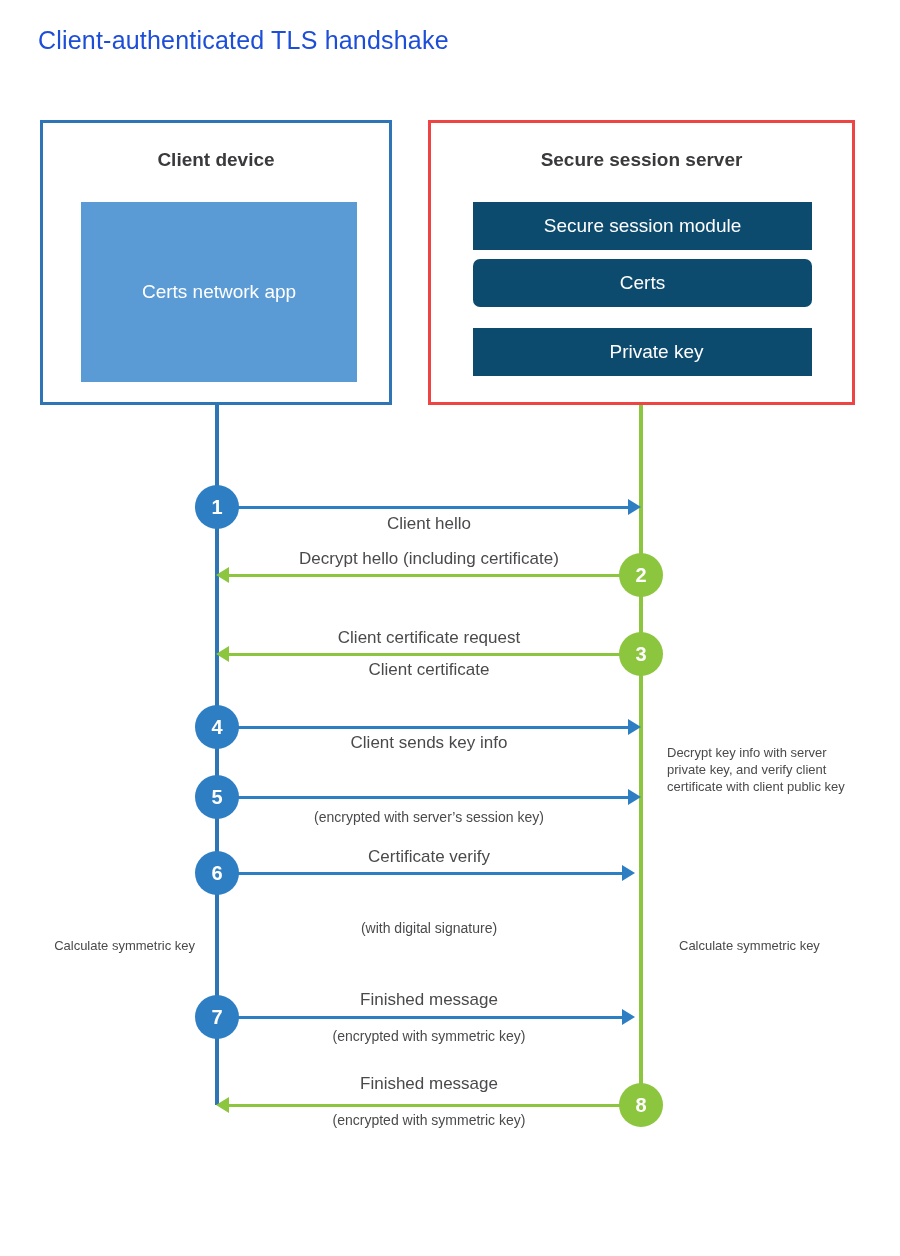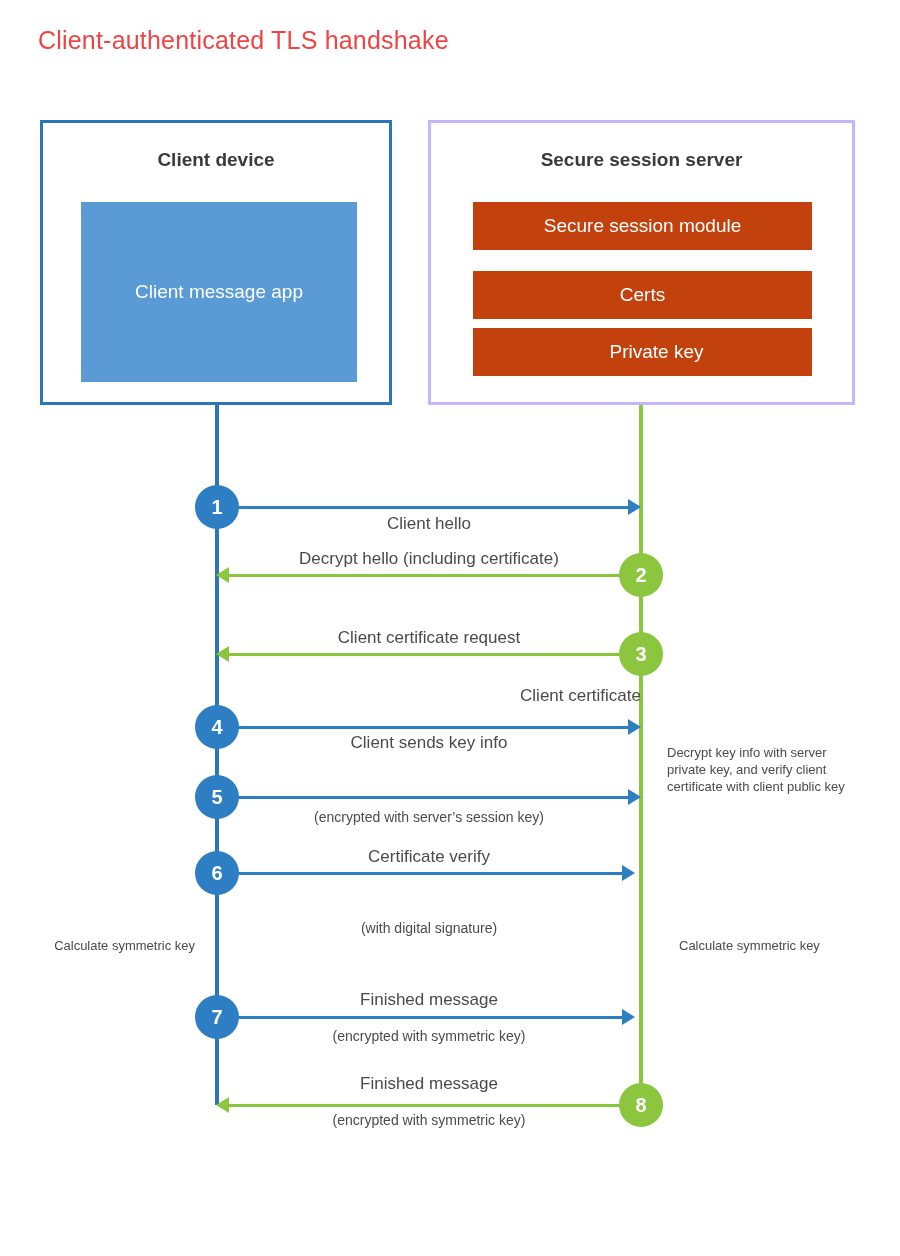--- a/index.html
+++ b/index.html
@@ -22,21 +22,21 @@
     height: 1256px;
   }
 
   
   .title {
     position: absolute;
     left: 38px;
     top: 26px;
     font-size: 25px;
     font-weight: 400;
-    color: #ef4444;
+    color: #1d4ed8;
     letter-spacing: 0.2px;
     white-space: nowrap;
   }
 
   
   .actor-box {
     position: absolute;
     background: #ffffff;
     box-sizing: border-box;
   }
@@ -45,21 +45,21 @@
     top: 120px;
     width: 352px;
     height: 285px;
     border: 3px solid #2E75B6;
   }
   .actor-box.server {
     left: 428px;
     top: 120px;
     width: 427px;
     height: 285px;
-    border: 3px solid #c4b5fd;
+    border: 3px solid #ef4444;
   }
   .actor-title {
     position: absolute;
     left: 0;
     right: 0;
     top: 26px;
     text-align: center;
     font-size: 19px;
     font-weight: bold;
     color: #3A3A3C;
@@ -81,25 +81,25 @@
     height: 180px;
     background: #5B9BD5;
     font-size: 19px;
     line-height: 26px;
     padding: 0 12px;
   }
   .srv-block {
     left: 42px;
     width: 339px;
     height: 48px;
-    background: #c2410c;
+    background: #0c4a6e;
     font-size: 19px;
   }
   .srv-block.b1 { top: 79px; }
-  .srv-block.b2 { top: 148px; }
+  .srv-block.b2 { top: 136px; border-radius: 7px; }
   .srv-block.b3 { top: 205px; padding-left: 28px; }
 
   
   .lifeline {
     position: absolute;
     width: 4px;
   }
   .lifeline.client-line {
     left: 215px;
     background: #2E75B6;
@@ -168,21 +168,21 @@
 </style>
 </head>
 <body>
 
 <div id="diagram">
 
   <div class="title">Client-authenticated TLS handshake</div>
 
   <div class="actor-box client">
     <div class="actor-title">Client device</div>
-    <div class="inner-block client-app">Client message app</div>
+    <div class="inner-block client-app">Certs network app</div>
   </div>
 
   <div class="actor-box server">
     <div class="actor-title">Secure session server</div>
     <div class="inner-block srv-block b1">Secure session module</div>
     <div class="inner-block srv-block b2">Certs</div>
     <div class="inner-block srv-block b3">Private key</div>
   </div>
 
   <div class="lifeline client-line" style="top:405px; height:700px;"></div>
@@ -202,21 +202,21 @@
     <span>2</span>
   </div>
 
   <div class="msg-label" style="left:217px; top:628px; width:424px;">Client certificate request</div>
   <div class="msg-line green" style="left:228px; top:653px; width:413px;"></div>
   <div class="arrowhead left green" style="left:216px; top:646px;"></div>
   <div class="step-circle green" style="left:619px; top:632px;">
     <span>3</span>
   </div>
 
-  <div class="msg-label" style="left:217px; top:686px; width:424px;text-align:right;">Client certificate</div>
+  <div class="msg-label" style="left:217px; top:660px; width:424px;">Client certificate</div>
   <div class="msg-line blue" style="left:217px; top:726px; width:415px;"></div>
   <div class="arrowhead right blue" style="left:628px; top:719px;"></div>
   <div class="step-circle blue" style="left:195px; top:705px;">
     <span>4</span>
   </div>
 
   <div class="msg-label" style="left:217px; top:733px; width:424px;">Client sends key info</div>
   <div class="msg-line blue" style="left:217px; top:796px; width:415px;"></div>
   <div class="arrowhead right blue" style="left:628px; top:789px;"></div>
   <div class="msg-sublabel" style="left:217px; top:809px; width:424px;">(encrypted with server’s session key)</div>

